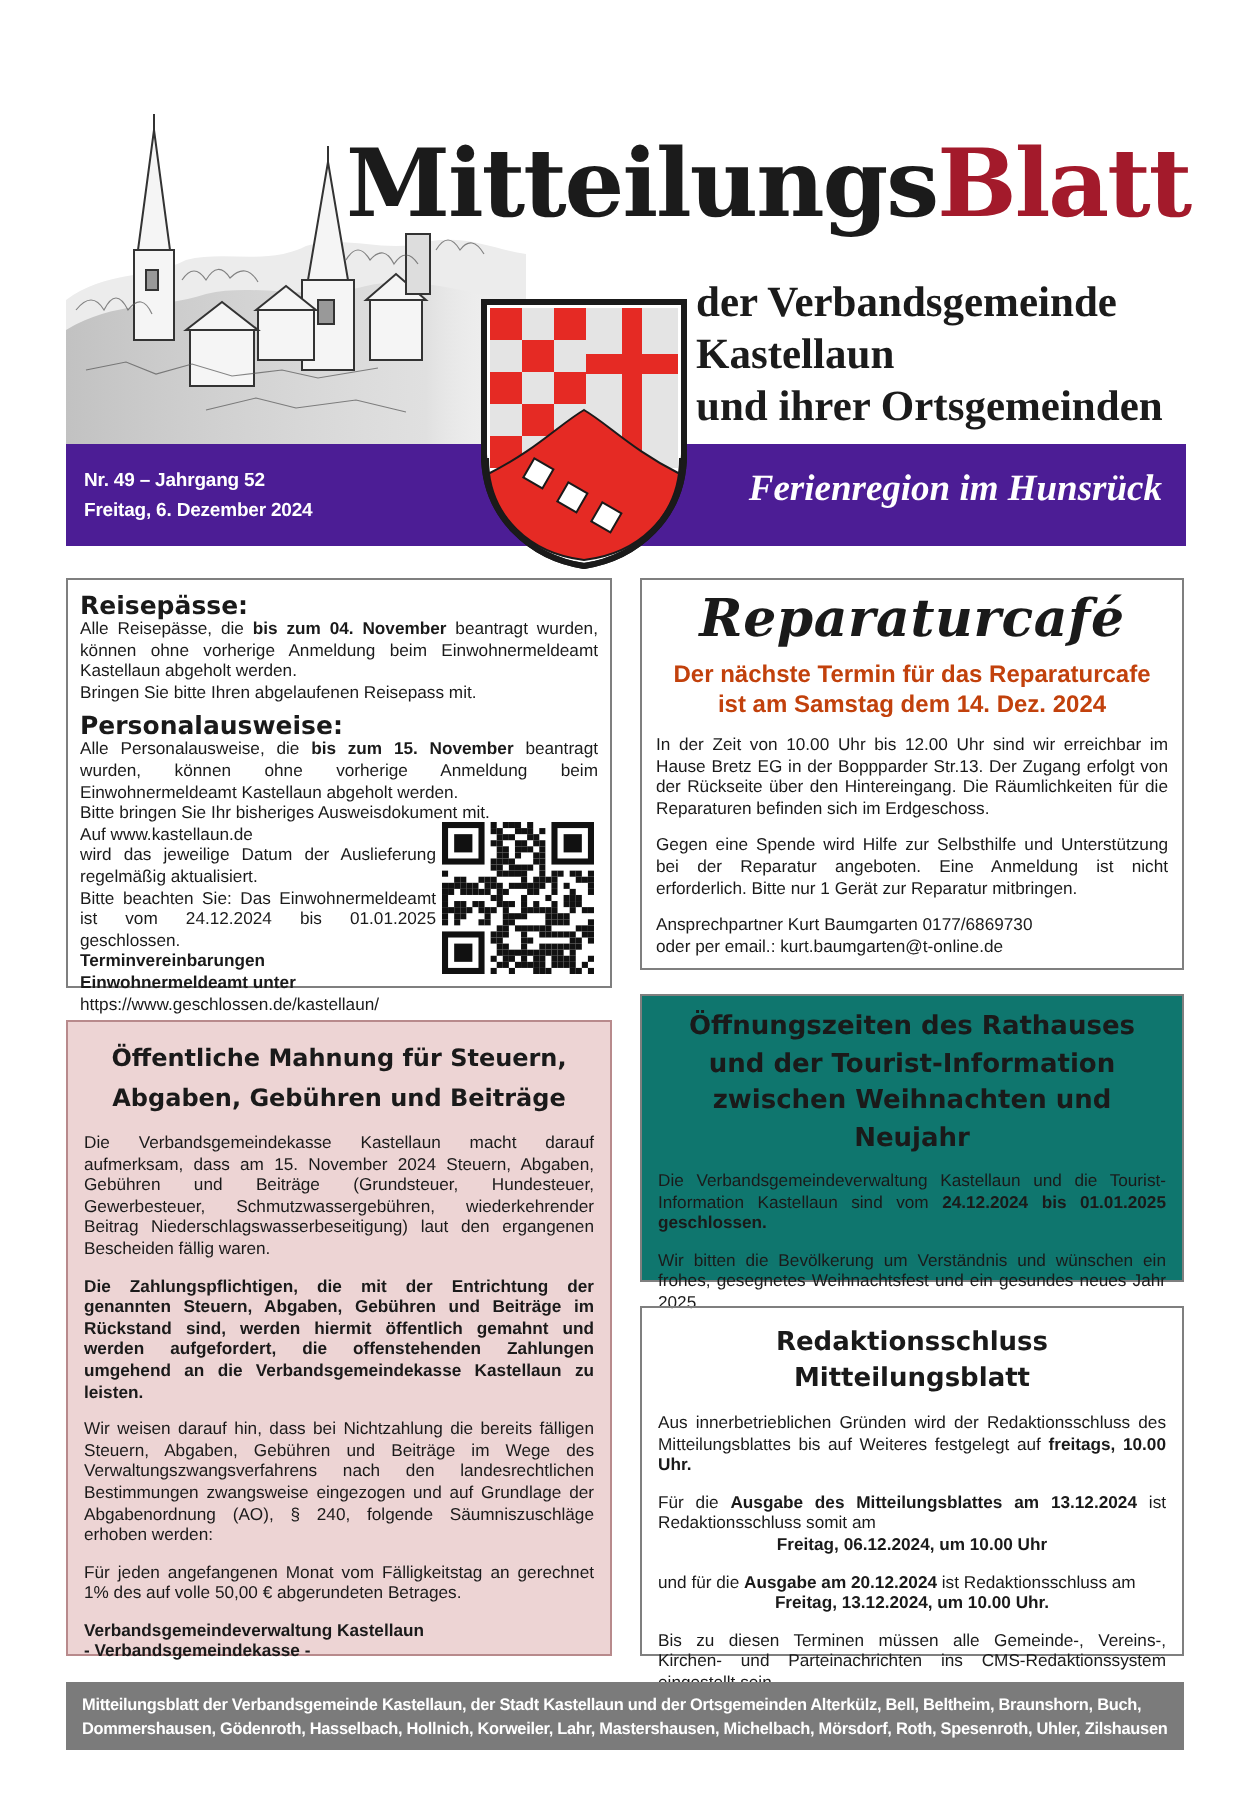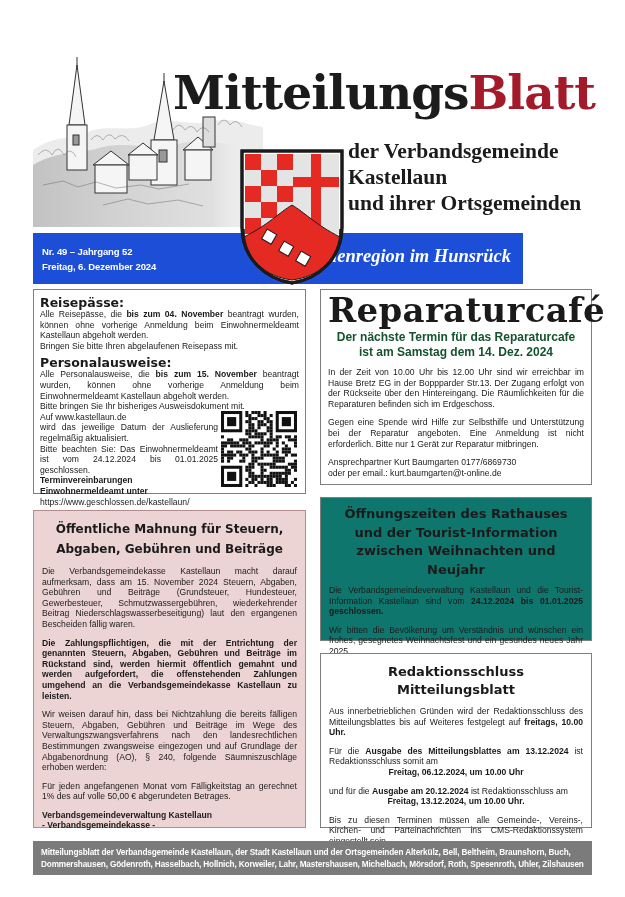--- a/index.html
+++ b/index.html
@@ -6,42 +6,42 @@
   html, body { width: 625px; height: 897px; background: #ffffff; overflow: hidden; }
   body { position: relative; font-family: "Liberation Sans", sans-serif; color: #1a1a1a; }
 
   
   .masthead { position: absolute; left: 33px; top: 55px; width: 560px; height: 225px; }
   .sketch { position: absolute; left: 0; top: 0; width: 300px; height: 172px; }
   .title { position: absolute; left: 140px; top: 14px; font-family: "DejaVu Serif", serif; font-weight: bold; font-size: 47px; letter-spacing: -1px; line-height: 1; white-space: nowrap; }
   .title .t1 { color: #1b1b1b; }
   .title .t2 { color: #a31a2b; }
   .subtitle { position: absolute; left: 315px; top: 83px; font-family: "Liberation Serif", serif; font-weight: bold; font-size: 21.5px; line-height: 26px; color: #1b1b1b; }
-  .band { position: absolute; left: 0; top: 178px; width: 490px; height: 51px; background: #1d4ed8; }
+  .band { position: absolute; left: 0; top: 167px; width: 560px; height: 51px; background: #4c1d95; }
   .band .issue { position: absolute; left: 9px; top: 11px; font-family: "Liberation Sans", sans-serif; font-weight: bold; font-size: 9.5px; line-height: 15px; color: #ffffff; letter-spacing: -0.1px; }
   .band .slogan { position: absolute; right: 12px; top: 13px; font-family: "Liberation Serif", serif; font-style: italic; font-weight: bold; font-size: 18.5px; color: #ffffff; margin-left: 10px; }
   .coat { position: absolute; left: 205px; top: 92px; width: 108px; height: 138px; }
 
   
   .box { position: absolute; border: 1px solid #7f7f7f; font-size: 8.6px; line-height: 10.6px; }
   .box p { margin: 0; }
   .box b { font-weight: bold; }
   .j { text-align: justify; }
   .c { text-align: center; }
   .gap { height: 8px; }
 
   .box-pass { left: 33px; top: 289px; width: 273px; height: 205px; padding: 5px 6px; }
   .box-pass h3 { font-family: "DejaVu Sans", sans-serif; font-weight: bold; font-size: 12.5px; line-height: 13px; margin-top: 1px; }
   .box-pass .section2 { margin-top: 5px; }
   .qr { position: absolute; right: 8px; bottom: 6px; width: 76px; height: 76px; }
   .box-pass .narrow { width: 178px; }
 
   .box-repair { left: 320px; top: 289px; width: 272px; height: 196px; padding: 5px 7px; }
-  .repair-title { font-family: "DejaVu Serif", serif; font-weight: bold; font-size: 34px; line-height: 30px; text-align: center; color: #1a1a1a; letter-spacing: 0.3px; }
-  .repair-sub { color: #14532d; font-weight: bold; font-size: 12px; line-height: 15px; text-align: center; margin-top: 5px; }
+  .repair-title { font-family: "DejaVu Serif", serif; font-style: italic; font-weight: bold; font-size: 26px; line-height: 30px; text-align: center; color: #1a1a1a; letter-spacing: 0.3px; }
+  .repair-sub { color: #c2410c; font-weight: bold; font-size: 12px; line-height: 15px; text-align: center; margin-top: 5px; }
   .box-repair .body { margin-top: 7px; }
 
   .box-mahnung { left: 33px; top: 510px; width: 273px; height: 318px; background: #edd4d4; border-color: #b88a8c; padding: 6px 8px; }
   .mahn-title { font-family: "DejaVu Sans", sans-serif; font-weight: bold; font-size: 12px; line-height: 20px; text-align: center; margin-top: 2px; margin-bottom: 7px; }
 
   .box-oeff { left: 320px; top: 497px; width: 272px; height: 144px; background: #0f766e; padding: 5px 8px; }
   .oeff-title { font-family: "DejaVu Sans", sans-serif; font-weight: bold; font-size: 13px; line-height: 18.5px; text-align: center; margin-top: 2px; margin-bottom: 6px; }
 
   .box-redakt { left: 320px; top: 653px; width: 272px; height: 175px; padding: 5px 8px; }
   .red-title { font-family: "DejaVu Sans", sans-serif; font-weight: bold; font-size: 13px; line-height: 18px; text-align: center; margin-top: 4px; margin-bottom: 7px; }

